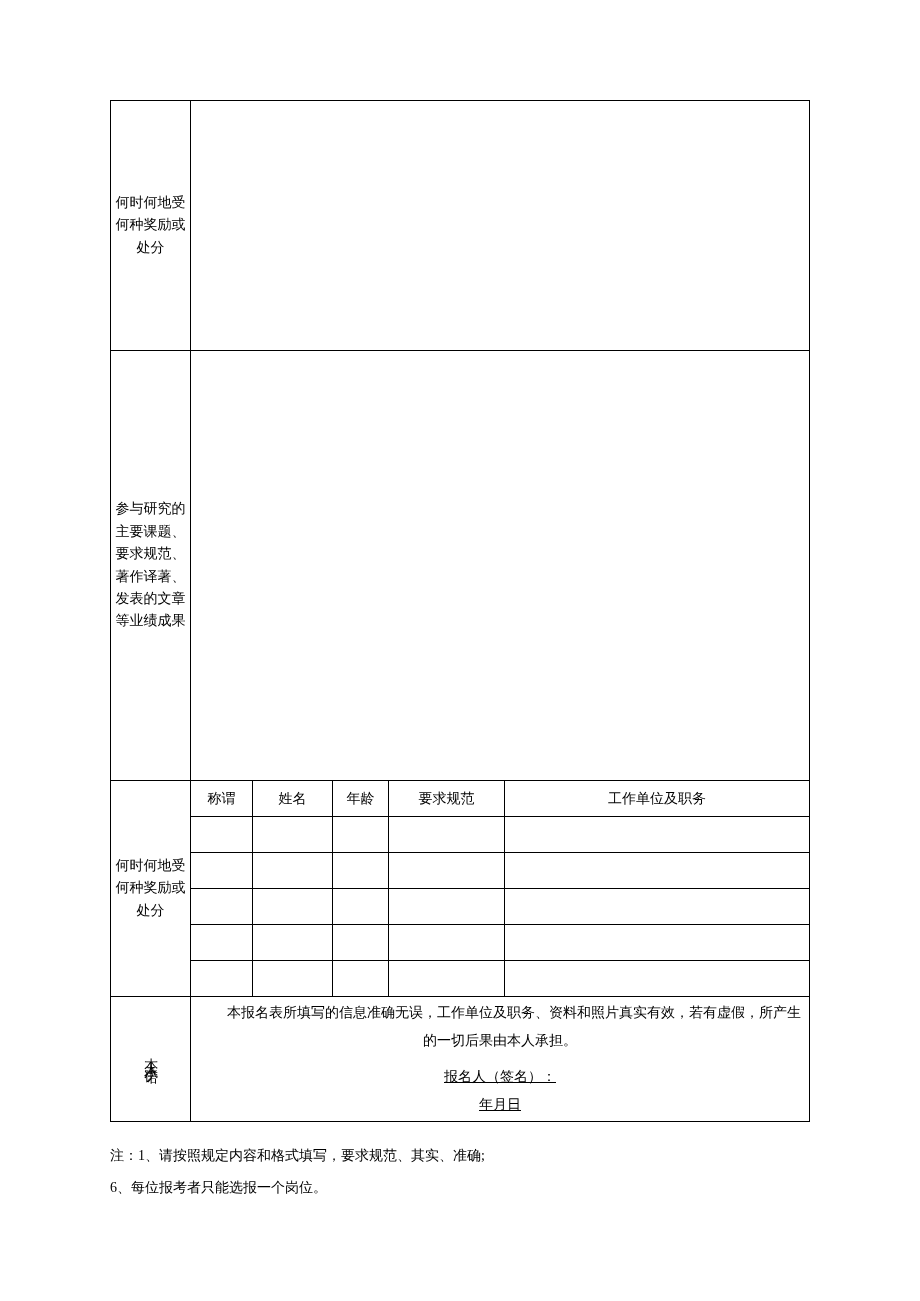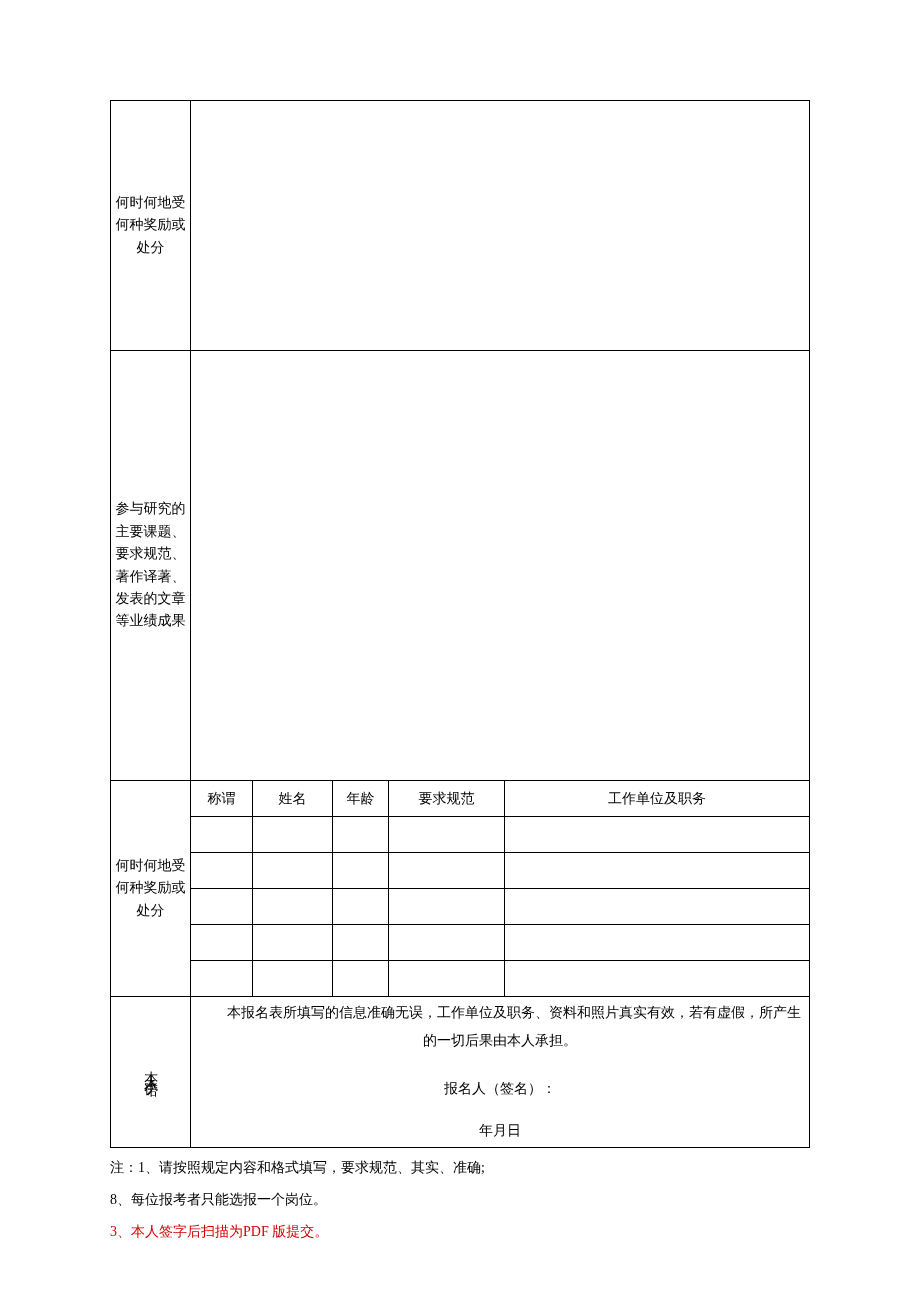--- a/index.html
+++ b/index.html
@@ -38,23 +38,23 @@
     .tall-row-2 { height: 430px; }
     .fam-header td, .fam-header th { height: 36px; }
     .fam-row td { height: 36px; }
     .declaration-cell {
       text-align: left;
       padding: 10px 8px 6px 8px;
       line-height: 2;
       font-size: 14px;
     }
     .declaration-cell .indent { text-indent: 2em; }
-    .declaration-cell .sign-line { text-align: center; margin-top: 20px; }
-    .declaration-cell .date-line { text-align: center; margin-top: 14px; }
-    .notes { margin-top: 6px; line-height: 2; font-size: 14px; }
+    .declaration-cell .sign-line { text-align: center; margin-top: 8px; text-decoration: underline; }
+    .declaration-cell .date-line { text-align: center; margin-top: 0; text-decoration: underline; }
+    .notes { margin-top: 20px; line-height: 2; font-size: 14px; }
     .notes p { margin-bottom: 4px; }
     .red { color: #d00000; }
     .col-rel { width: 62px; }
     .col-name { width: 80px; }
     .col-age { width: 56px; }
     .col-pol { width: 116px; }
   </style>
 </head>
 <body>
 
@@ -131,15 +131,14 @@
       <p class="indent">本报名表所填写的信息准确无误，工作单位及职务、资料和照片真实有效，若有虚假，所产生的一切后果由本人承担。</p>
       <p class="sign-line">报名人（签名）：</p>
       <p class="date-line">年月日</p>
     </td>
   </tr>
 </tbody>
   </table>
 
 <div class="notes">
   <p><span>注：</span><span>1、请按照规定内容和格式填写，要求规范、其实、准确;</span></p>
-  <p>8、每位报考者只能选报一个岗位。</p>
-  <p class="red">3、本人签字后扫描为PDF 版提交。</p>
+  <p>6、每位报考者只能选报一个岗位。</p>
 </div>
 
 </body></html>

